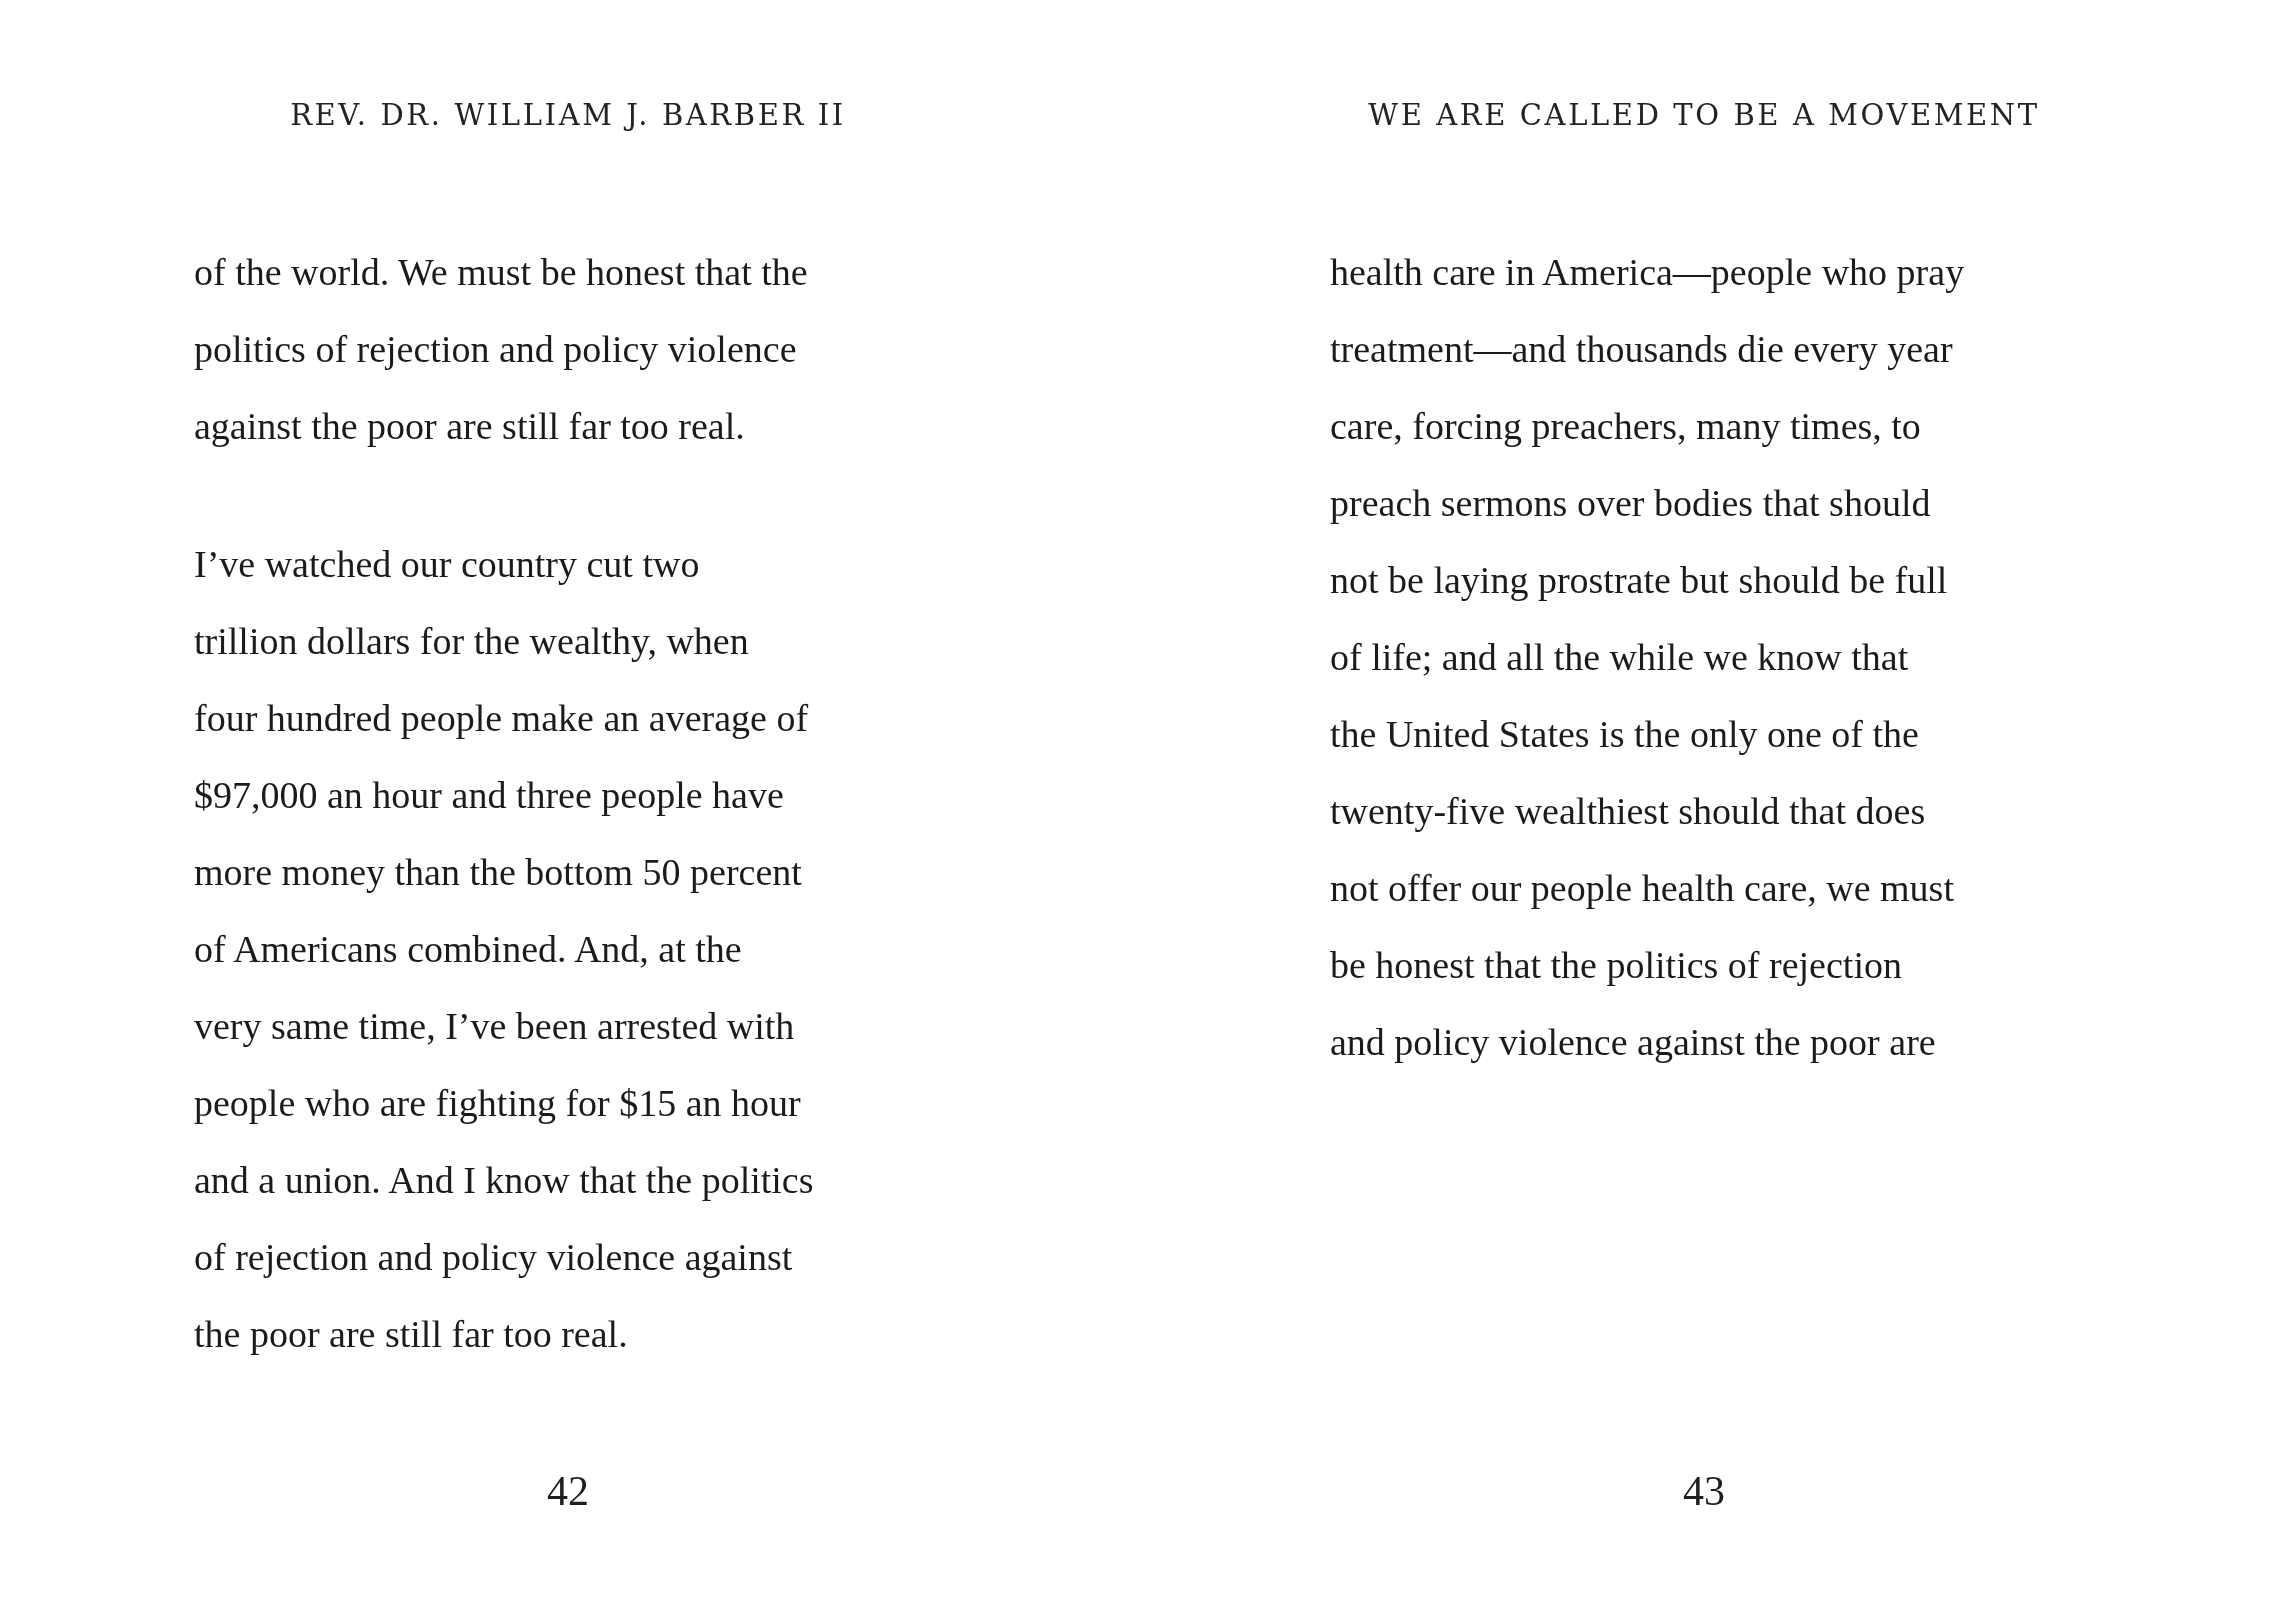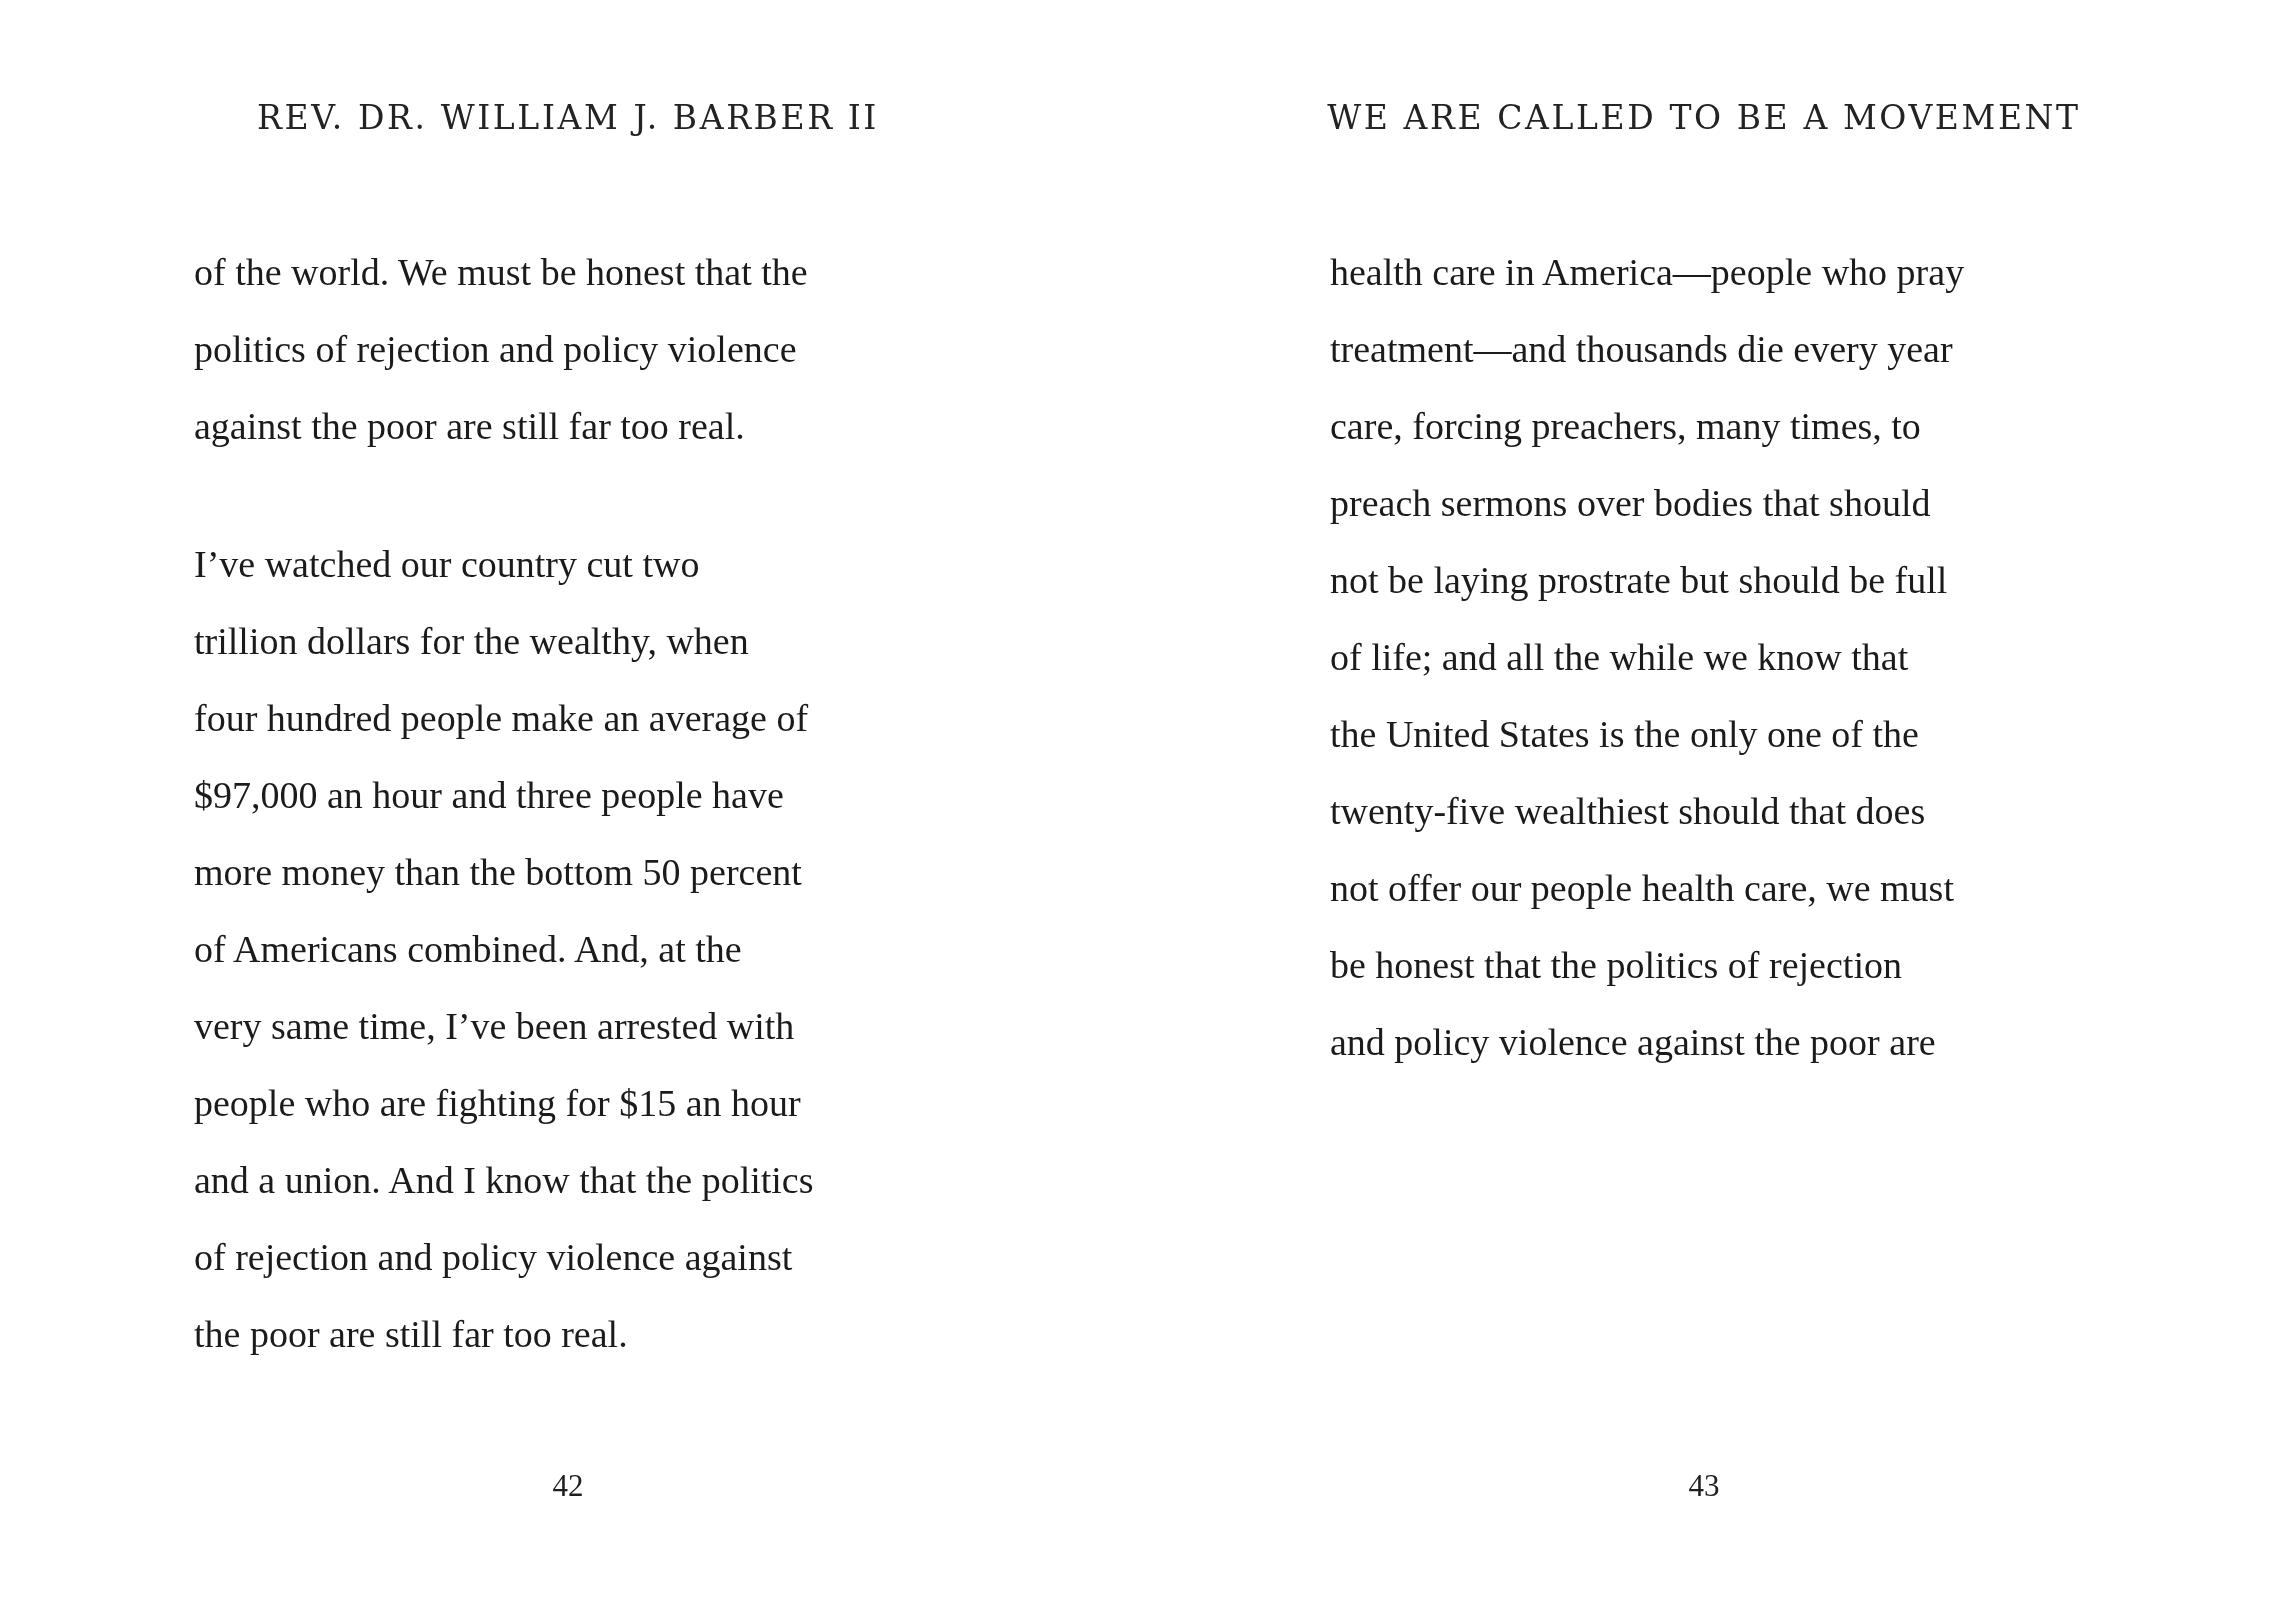--- a/index.html
+++ b/index.html
@@ -27,21 +27,21 @@
     height: 1623px;
     background: #ffffff;
   }
   .running-header {
     position: absolute;
     top: 101px;
     left: 0;
     width: 100%;
     text-align: center;
     font-family: "DejaVu Serif", serif;
-    font-size: 33px;
+    font-size: 29px;
     letter-spacing: 2.6px;
     line-height: 1;
     color: #232323;
     white-space: nowrap;
   }
   .body-text {
     position: absolute;
     top: 234px;
     left: 194px;
     width: 787px;
@@ -55,21 +55,21 @@
     font-size: 38px;
     white-space: nowrap;
     color: #1b1b1b;
   }
   .page-number {
     position: absolute;
     top: 1470px;
     left: 0;
     width: 100%;
     text-align: center;
-    font-size: 31px;
+    font-size: 42px;
     line-height: 1;
     color: #1f1f1f;
   }
 </style>
 </head>
 <body>
 
 <div class="spread">
 
   <section class="page">

